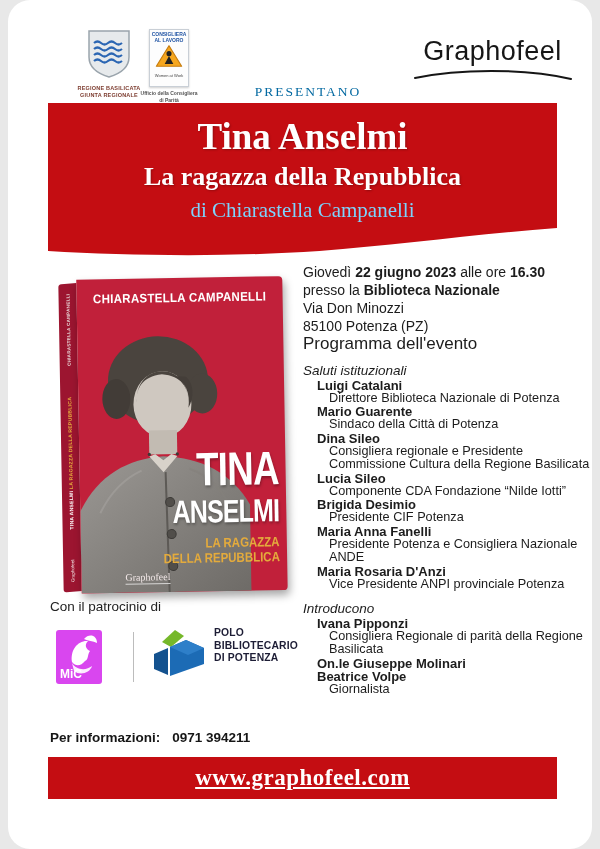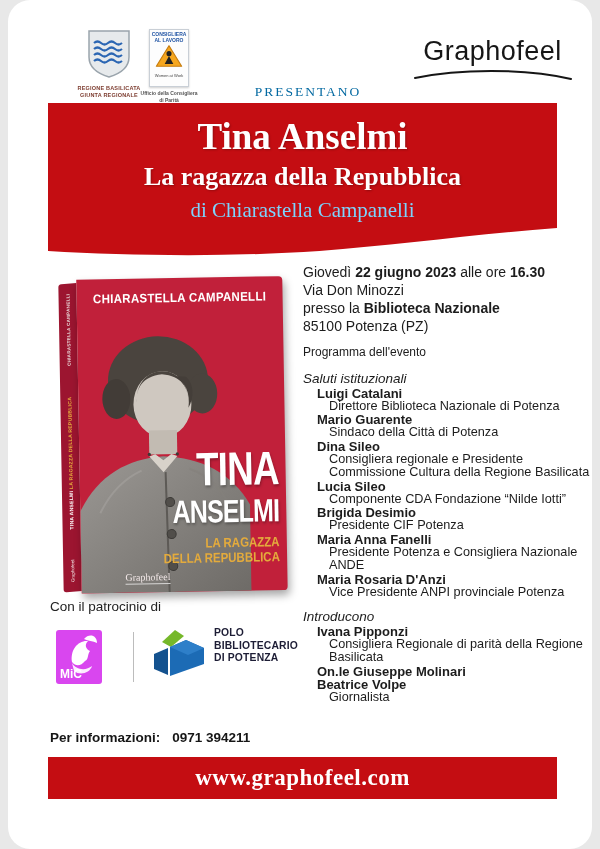--- a/index.html
+++ b/index.html
@@ -56,42 +56,42 @@
   .cover-sub{position:absolute;right:7px;top:258px;text-align:right;line-height:15px;}
   .cover-sub div{font-size:13.5px;font-weight:700;color:#e4ab3c;transform:scaleX(.85);
                  transform-origin:right;}
   .cover-pub{position:absolute;left:44px;bottom:8px;color:#f3e9e9;font-size:10px;
              font-family:"Liberation Serif",serif;border-bottom:1px solid rgba(255,255,255,.7);
              padding-bottom:1px;}
 
   
   .right-col{position:absolute;left:295px;top:263px;width:296px;font-size:14px;line-height:18px;color:#1c1c1c;}
   .right-col b{font-weight:700;}
-  .program-label{margin-top:8px;font-size:12px;}
+  .program-label{margin-top:0;font-size:17px;}
   .p-heading{font-style:italic;font-size:13.5px;line-height:13.5px;margin-top:11px;margin-bottom:1px;}
   .p-name{font-weight:700;font-size:13px;line-height:13.3px;padding-left:14px;}
   .p-role{font-size:12.7px;line-height:13.3px;padding-left:26px;}
 
   
   .patrocinio-label{position:absolute;left:42px;top:599px;font-size:13.5px;color:#222;}
   .mic-logo{position:absolute;left:48px;top:630px;width:46px;height:54px;background:#d946ef;
             border-radius:3px;}
   .mic-logo svg{position:absolute;left:0;top:0;}
   .mic-logo .mic-txt{position:absolute;left:4px;bottom:3px;color:#fff;font-weight:700;font-size:12px;}
   .logo-divider{position:absolute;left:125px;top:632px;width:1px;height:50px;background:#bcbcbc;}
   .polo-logo{position:absolute;left:138px;top:626px;display:flex;align-items:flex-start;}
   .polo-text{margin-left:6px;font-size:11px;font-weight:700;color:#1d1d35;line-height:12.5px;
              letter-spacing:.2px;transform:scaleX(.94);transform-origin:left;}
 
   
   .info-line{position:absolute;left:42px;top:730px;font-size:13.5px;font-weight:700;color:#161616;}
   .info-line .phone{margin-left:12px;}
   .footer-bar{position:absolute;left:40px;right:35px;top:757px;height:42px;background:#c40d12;
               color:#fff;text-align:center;line-height:42px;font-family:"Liberation Serif",serif;
-              font-weight:700;font-size:23px;letter-spacing:.5px;}
+              font-weight:700;font-size:23px;letter-spacing:.5px;text-decoration:underline;}
 </style>
 </head>
 <body>
 
 <div class="page">
 
   <div class="logo-regione">
     <svg width="46" height="50" viewBox="0 0 46 50">
       <path d="M3 2 H43 V28 Q43 42 23 48 Q3 42 3 28 Z" fill="#e7eaec" stroke="#9aa4ac" stroke-width="1.5"></path>
       <g stroke="#2b66b3" stroke-width="2.2" fill="none">
@@ -191,22 +191,22 @@
       <div class="cover-sub">
         <div>LA RAGAZZA</div>
         <div>DELLA REPUBBLICA</div>
       </div>
       <div class="cover-pub">Graphofeel</div>
     </div>
   </div>
 
   <div class="right-col">
     <div><span>Giovedì </span><b>22 giugno 2023</b><span> alle ore </span><b>16.30</b></div>
+    <div><span>presso la </span><b>Biblioteca Nazionale</b></div>
     <div>Via Don Minozzi</div>
-    <div><span>presso la </span><b>Biblioteca Nazionale</b></div>
     <div>85100 Potenza (PZ)</div>
 
     <div class="program-label">Programma dell'evento</div>
 
     <div class="p-section">
       <div class="p-heading">Saluti istituzionali</div>
       <div class="p-name">Luigi Catalani</div>
       <div class="p-role">Direttore Biblioteca Nazionale di Potenza</div>
       <div class="p-name">Mario Guarente</div>
       <div class="p-role">Sindaco della Città di Potenza</div>

